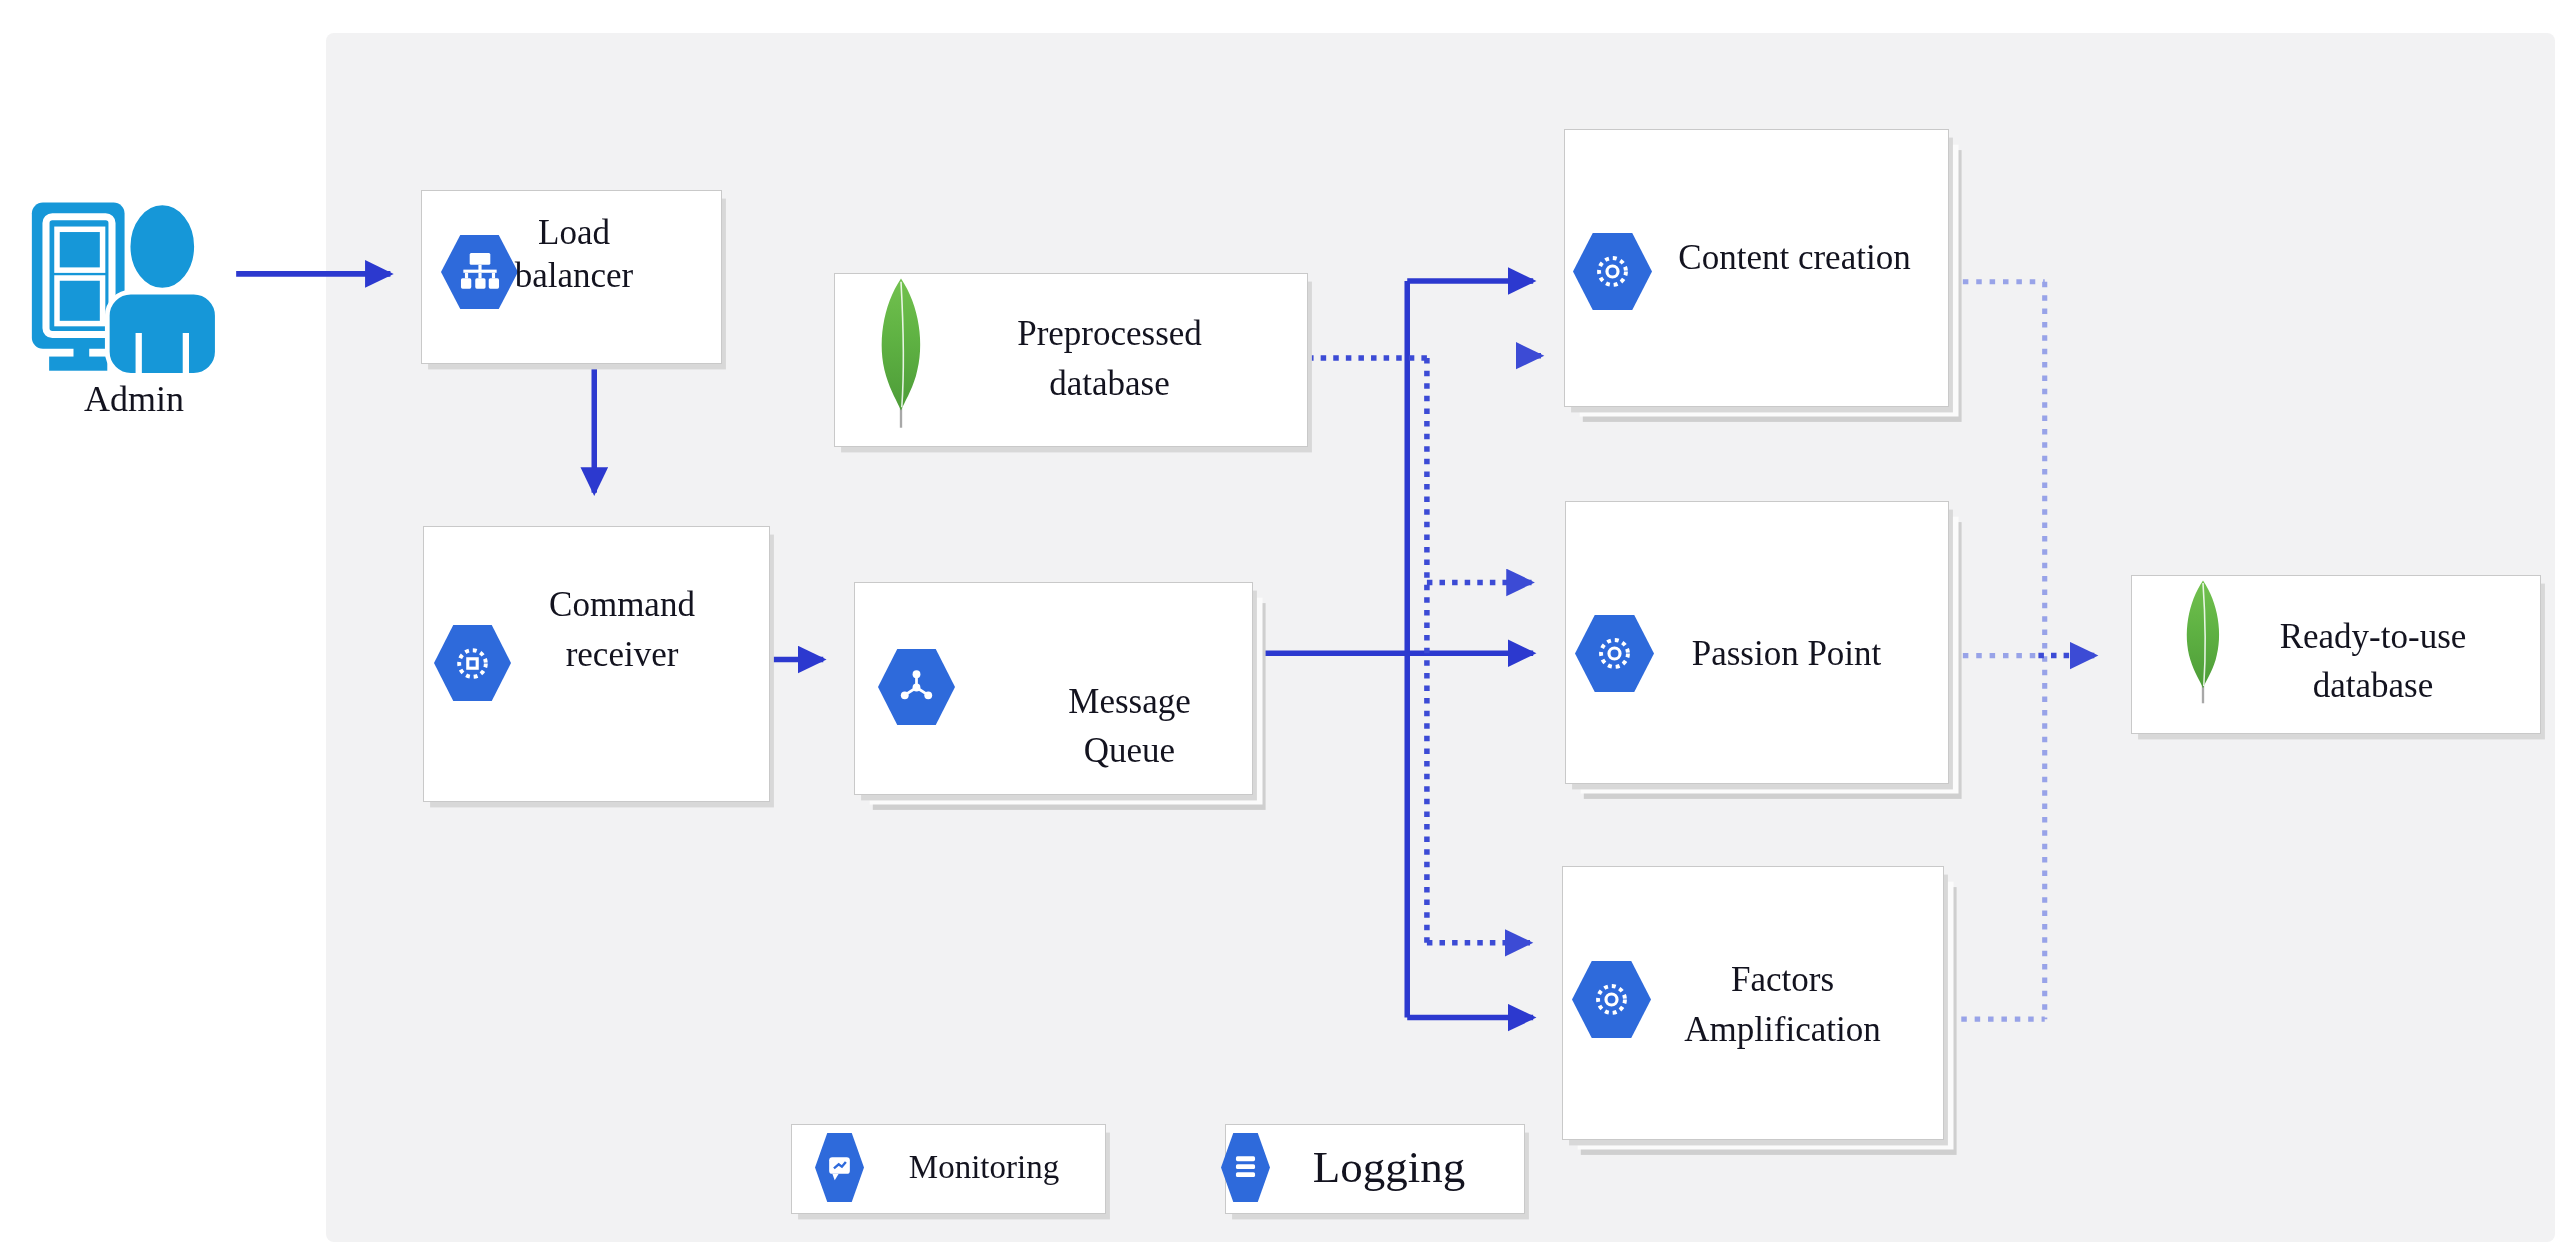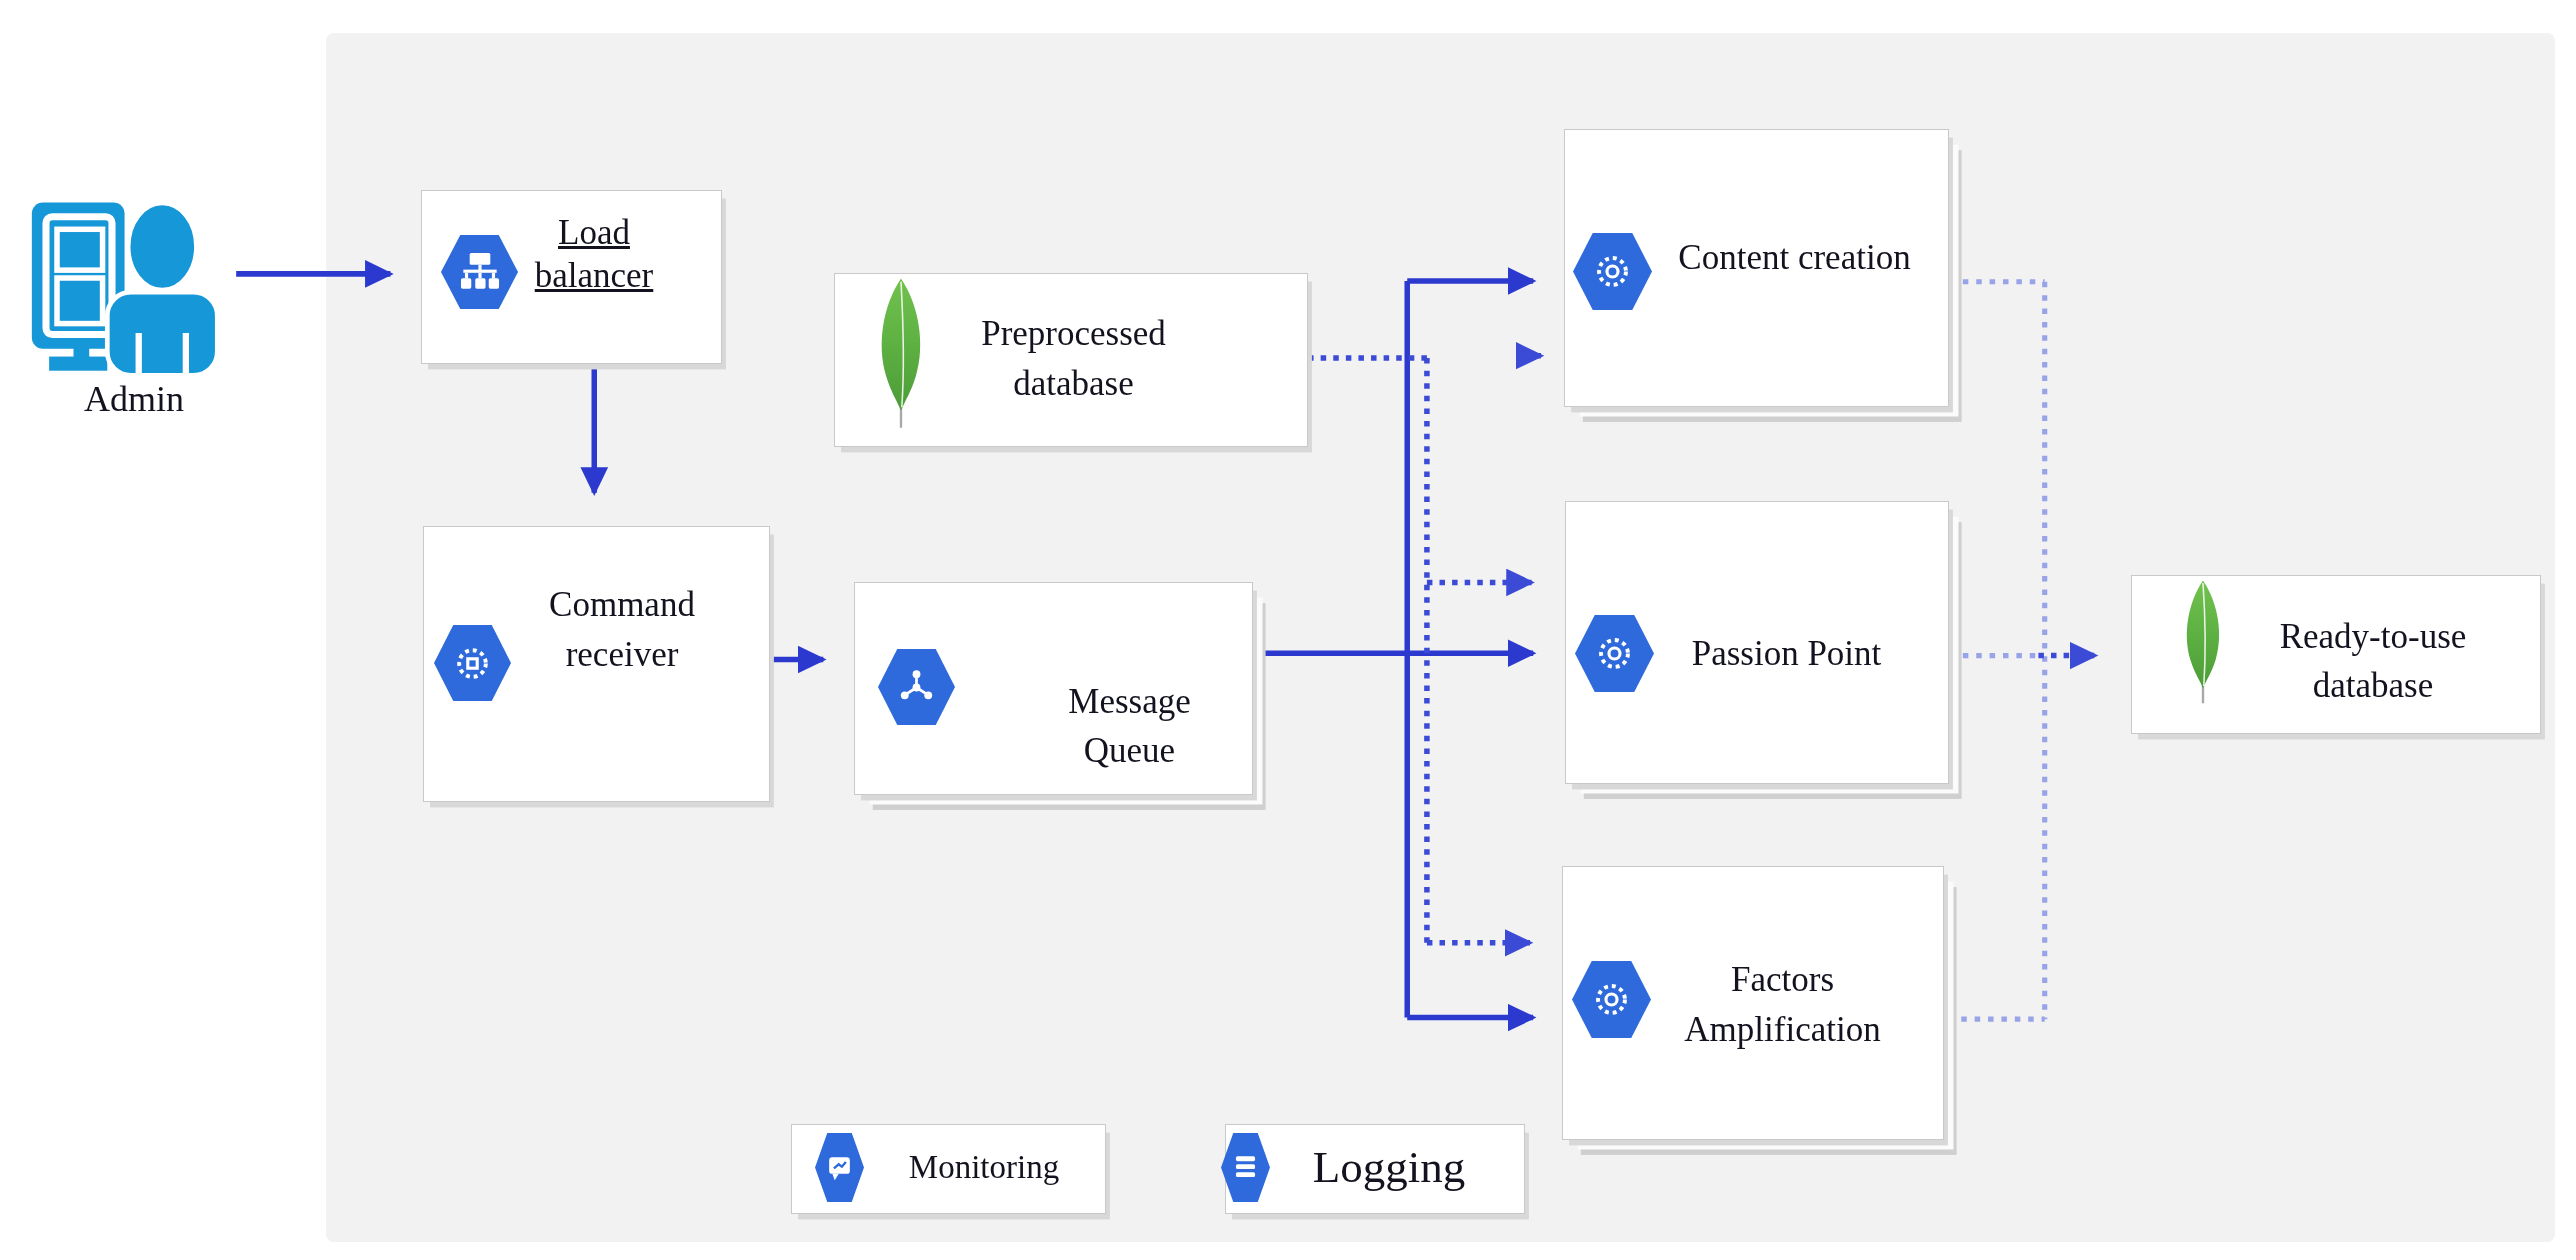--- a/index.html
+++ b/index.html
@@ -91,21 +91,21 @@
         <rect x="-21" y="-3" width="42" height="4"></rect>
         <rect x="-19" y="1" width="4" height="7"></rect>
         <rect x="-2" y="1" width="4" height="7"></rect>
         <rect x="15" y="1" width="4" height="7"></rect>
         <rect x="-24" y="8" width="13" height="13" rx="2"></rect>
         <rect x="-6" y="8" width="13" height="13" rx="2"></rect>
         <rect x="11" y="8" width="13" height="13" rx="2"></rect>
       </g>
     </svg>
   </div>
-  <div class="label" style="left:480px;top:211px;width:228px;line-height:43px;text-decoration:underline;">
+  <div class="label" style="left:460px;top:211px;width:228px;line-height:43px;">
     <span class="ln">Load</span>
     <span class="ln">balancer</span>
   </div>
 
   <div class="card" style="left:423px;top:526px;width:345px;height:274px;"></div>
   <div class="hex" style="left:434px;top:625px;width:77px;height:76px;">
     <svg width="47" height="47" viewBox="-30 -30 60 60">
       <circle r="17" fill="none" stroke="#ffffff" stroke-width="5" stroke-dasharray="5 5"></circle>
       <rect x="-6" y="-6" width="12" height="12" fill="none" stroke="#ffffff" stroke-width="4"></rect>
     </svg>
@@ -121,21 +121,21 @@
       <linearGradient id="leafG1" x1="0" y1="0" x2="0" y2="1">
         <stop offset="0" stop-color="#72c14e"></stop>
         <stop offset="0.45" stop-color="#5fb243"></stop>
         <stop offset="1" stop-color="#4d9c38"></stop>
       </linearGradient>
     </defs>
     <line x1="33" y1="150" x2="33" y2="192" stroke="#a8a8a8" stroke-width="3"></line>
     <path d="M33,2 C56,36 64,86 52,126 C46,146 38,158 33,170 C28,158 20,146 14,126 C2,86 10,36 33,2 Z" fill="url(#leafG1)"></path>
     <path d="M33,6 C36,60 38,110 34,166" fill="none" stroke="#ffffff" stroke-width="2" opacity="0.85"></path>
   </svg>
-  <div class="label" style="left:928px;top:309px;width:291px;line-height:50px;">
+  <div class="label" style="left:964px;top:309px;width:291px;line-height:50px;">
     <span class="ln">Preprocessed</span>
     <span class="ln">database</span>
   </div>
 
   <div class="card stacked" style="left:854px;top:582px;width:397px;height:211px;"></div>
   <div class="hex" style="left:878px;top:649px;width:77px;height:76px;">
     <svg width="47" height="47" viewBox="-30 -30 60 60">
       <g stroke="#ffffff" stroke-width="3.5">
         <line x1="0" y1="0" x2="0" y2="-16"></line>
         <line x1="0" y1="0" x2="-14" y2="9"></line>

